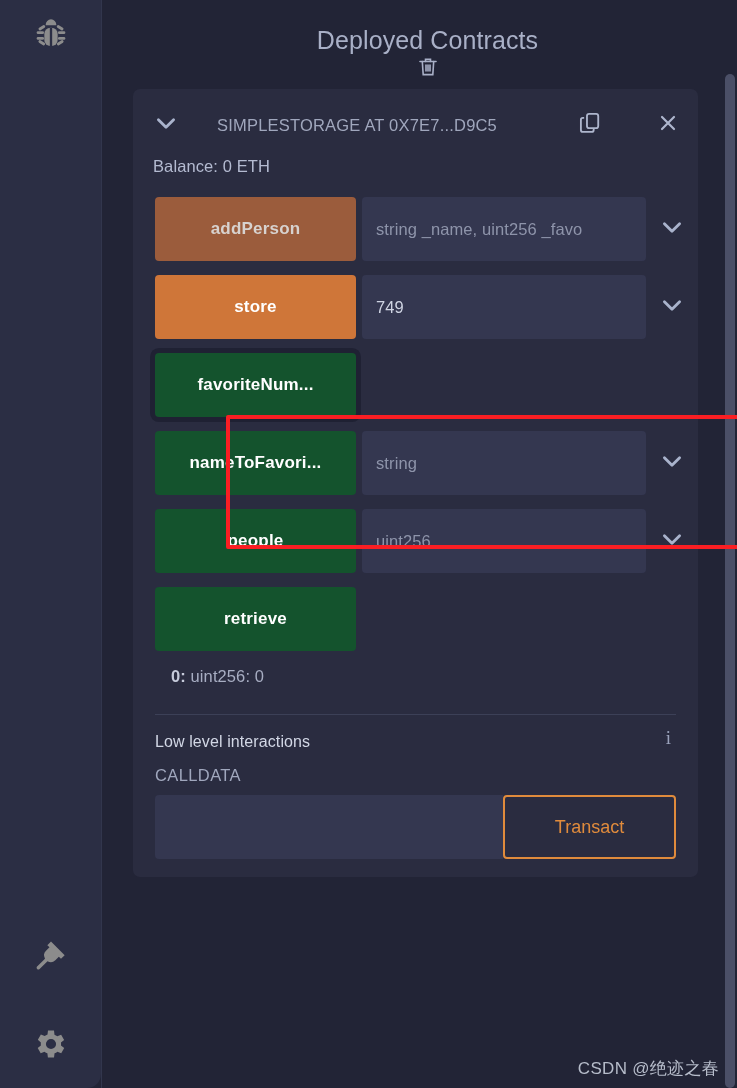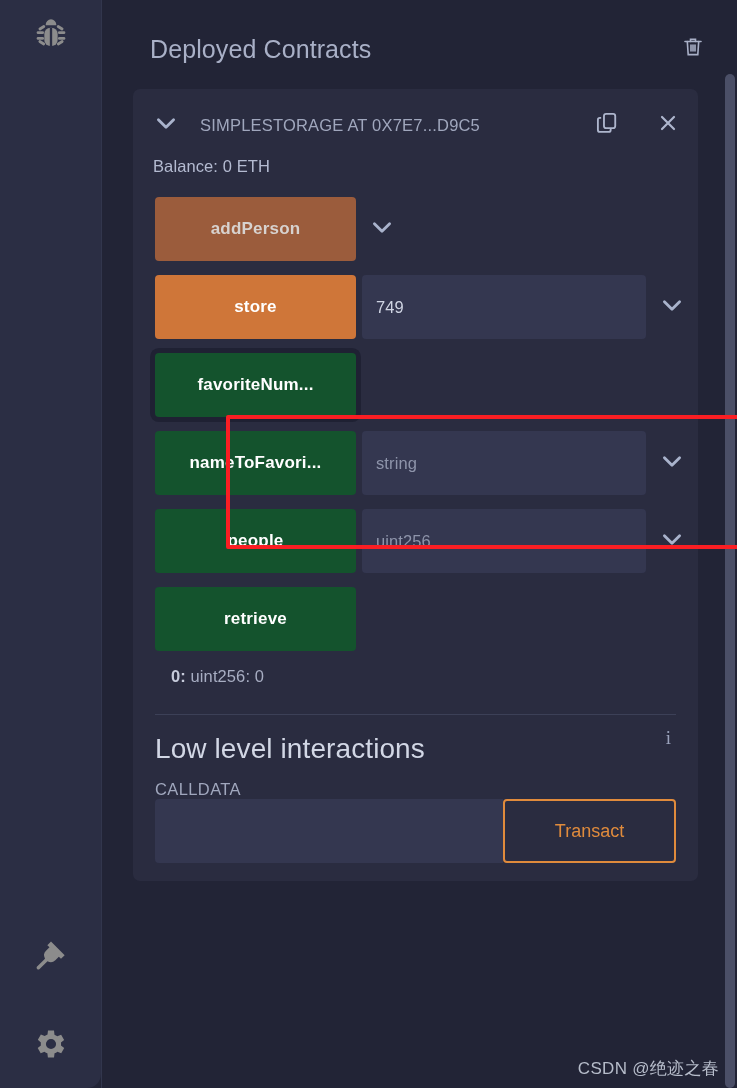--- a/index.html
+++ b/index.html
@@ -33,40 +33,40 @@
     position: absolute; left: 101px; top: 0;
     width: 636px; height: 1088px;
     background: #222436;
     border-left: 1px solid #32364d;
   }
 
   
   .panel-header {
     position: absolute; left: 48px; top: 26px;
     width: 555px; height: 46px;
-    display: flex; align-items: center; justify-content: space-between;
+    display: flex; align-items: center; justify-content: space-between; flex-direction: column;
   }
   .panel-title {
     font-size: 25px; font-weight: 400; color: #a9b0c7;
     letter-spacing: .1px;
   }
   .trash-btn { color: #a9b0c7; cursor: pointer; display:flex; }
 
   
   .card {
     position: absolute; left: 31px; top: 89px;
     width: 565px;
     background: #2a2c40;
     border-radius: 7px;
     padding: 0 0 18px 0;
   }
 
   .card-head {
     height: 72px; display: flex; align-items: center;
-    padding: 0 18px 0 20px; gap: 0;
+    padding: 0 18px 0 20px; gap: 17px;
   }
   .chev-open { color: #a9b3cc; cursor: pointer; display:flex; margin-right: 21px; }
   .contract-name {
     flex: 1 1 auto; min-width: 0;
     font-size: 16.5px; color: #a0a7bd; letter-spacing: .2px;
     white-space: nowrap; overflow: hidden;
     cursor: pointer;
     padding-right: 8px;
   }
   .head-icon { color: #aeb6cd; cursor: pointer; display:flex; }
@@ -134,32 +134,32 @@
     z-index: 20;
   }
 
   
   .divider {
     margin: 12px 22px 0 22px;
     height: 1px; background: #3c4057;
   }
   .lowlevel { padding: 18px 22px 0 22px; position: relative; }
   .lowlevel-title {
-    font-size: 28px; color: #d2d7e5; font-weight: 400; letter-spacing: .1px;
+    font-size: 16px; color: #d2d7e5; font-weight: 400; letter-spacing: .1px;
   }
   .info-i {
     position: absolute; right: 27px; top: 12px;
     color: #9aa2bb; font-size: 19px; cursor: pointer;
     font-family: "Liberation Serif", serif;
   }
   .calldata-label {
     margin-top: 15px;
     font-size: 16.5px; color: #a0a7bd; letter-spacing: .4px;
   }
-  .calldata-row { margin-top: 0; display: flex; align-items: flex-end; }
+  .calldata-row { margin-top: 10px; display: flex; align-items: flex-end; }
   .calldata-input {
     flex: 1 1 auto; height: 64px; min-width: 0;
     background: #343750; border: none; border-radius: 4px 0 0 4px;
     padding: 0 14px;
     font-family: "Liberation Sans", sans-serif;
     font-size: 16.5px; color: #cfd4e2;
   }
   .transact-btn {
     flex: 0 0 auto; width: 173px; height: 64px;
     background: #2a2c40;
@@ -274,20 +274,21 @@
             </svg>
           </span>
         </span>
       </div>
 
       <div class="balance">Balance: 0 ETH</div>
 
       <div id="fn-list">
           <div class="fn-row">
             <button class="fn-btn payable">addPerson</button>
+            <input type="text" class="fn-input" placeholder="string _name, uint256 _favo" style="">
             <span class="fn-chev">
               <span><svg width="26" height="26" viewBox="0 0 24 24" fill="none" stroke="currentColor" stroke-width="2.6" stroke-linecap="round" stroke-linejoin="round">
                   <polyline points="5,9 12,16 19,9"></polyline>
                 </svg></span>
             </span>
           </div>
           <div class="fn-row">
             <button class="fn-btn transact">store</button>
             <input type="text" class="fn-input" placeholder="" value="749" style="">
             <span class="fn-chev">

